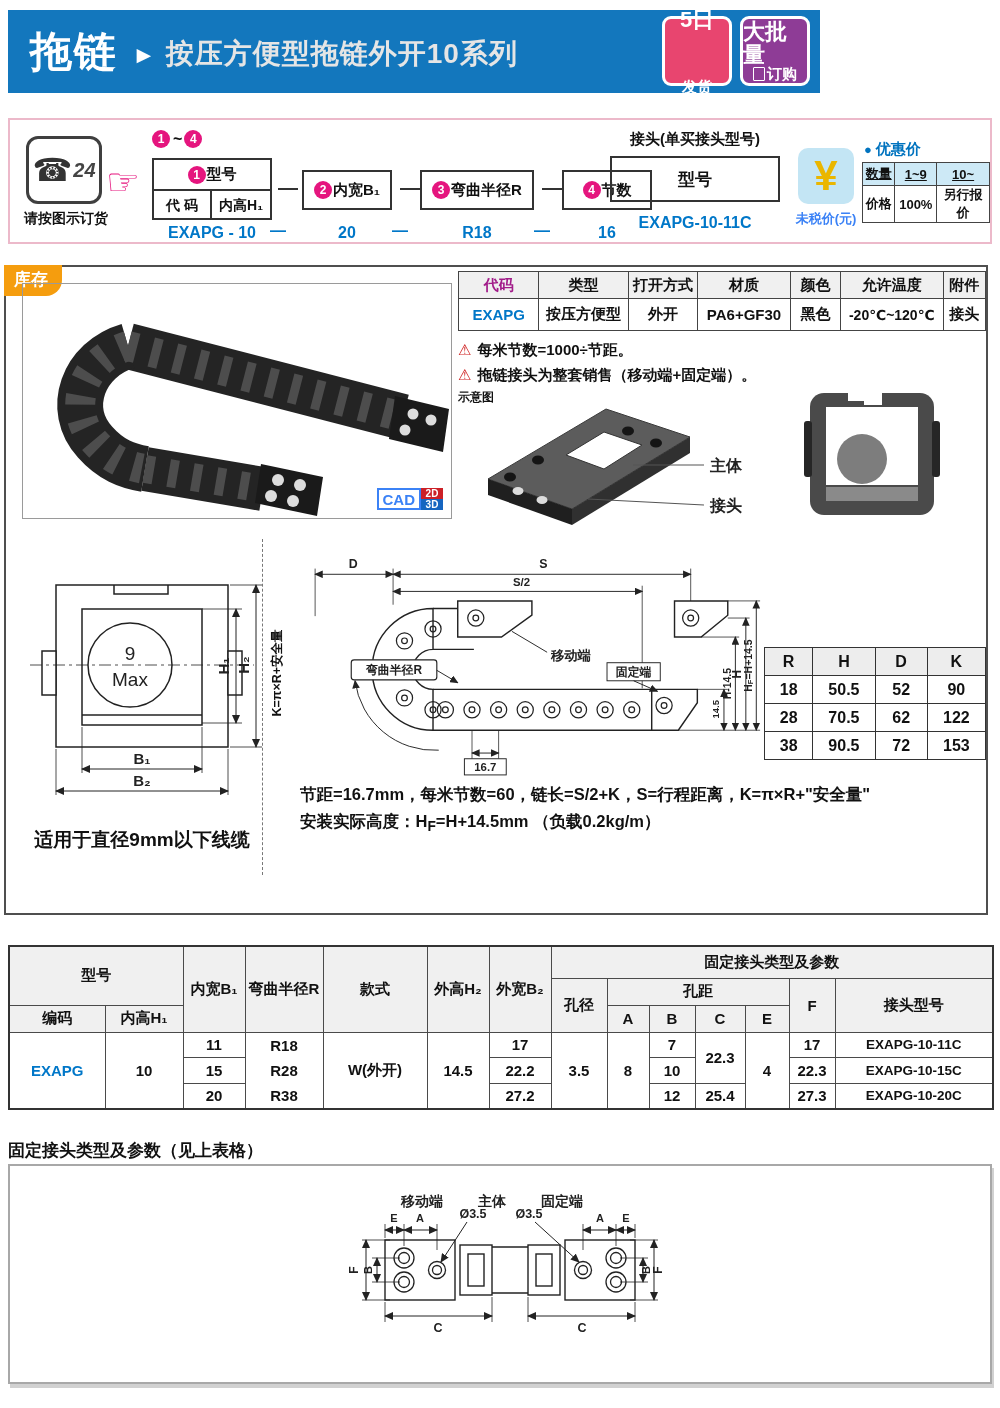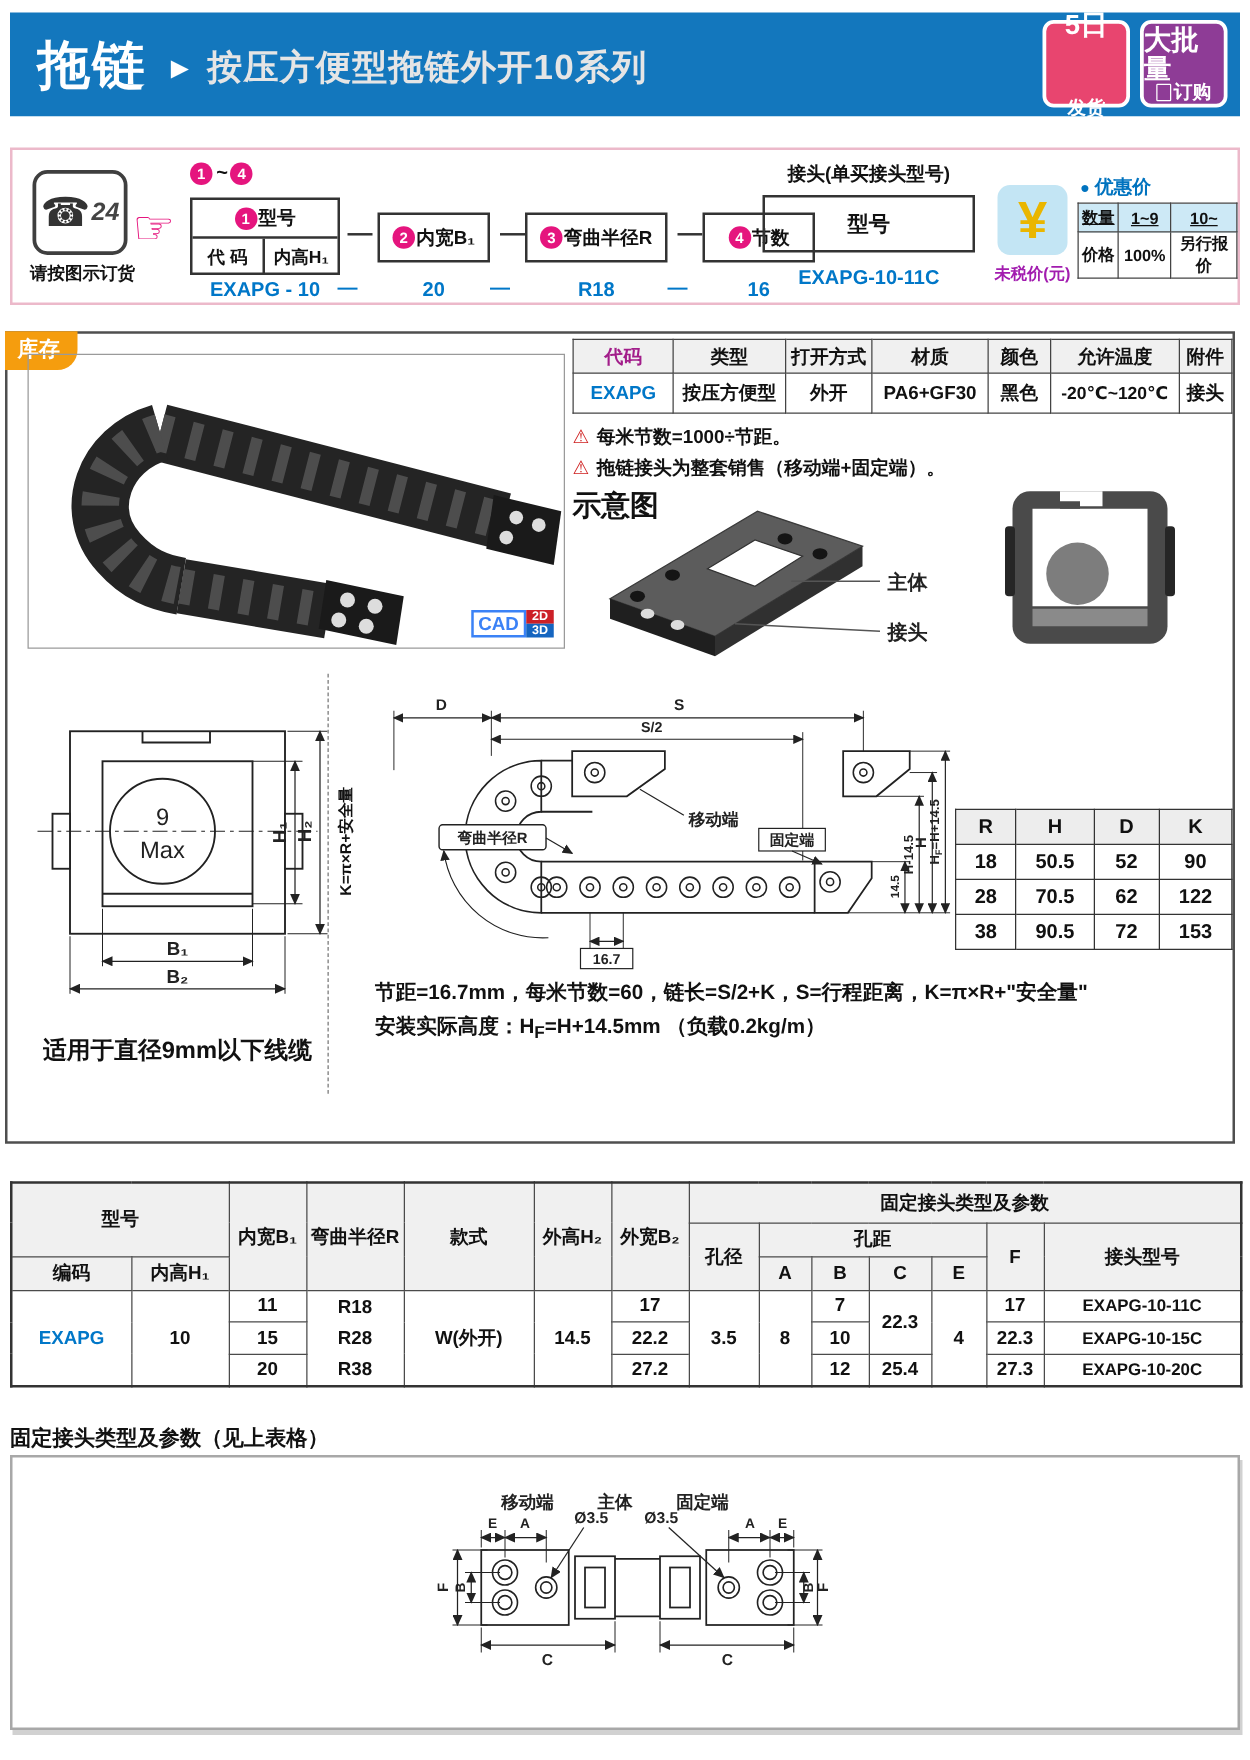--- a/index.html
+++ b/index.html
@@ -1,21 +1,21 @@
 <!DOCTYPE html>
 <html><head>
 <meta charset="utf-8">
 <style>
   html,body{margin:0;padding:0;}
   body{width:1000px;height:1408px;position:relative;background:#fff;
        font-family:"Liberation Sans","DejaVu Sans",sans-serif;color:#111;}
   .abs{position:absolute;}
 
   
-  .hbar{left:8px;top:10px;width:984px;height:83px;background:#1377bd;display:flex;align-items:center;}
+  .hbar{left:8px;top:10px;width:812px;height:83px;background:#1377bd;display:flex;align-items:center;}
   .hcat{font-size:42px;font-weight:bold;color:#fff;margin-left:22px;letter-spacing:2px;}
   .harrow{font-size:24px;color:#fff;margin:6px 10px 0 14px;}
   .htitle{font-size:28px;font-weight:bold;color:#e5e5e5;margin-top:4px;letter-spacing:1px;}
   .hbadges{position:absolute;right:10px;top:6px;display:flex;gap:8px;}
   .hbadge{width:64px;height:64px;border:3px solid #fff;border-radius:9px;display:flex;flex-direction:column;
           align-items:center;justify-content:center;color:#fff;font-weight:bold;line-height:1.05;}
   .bship{background:#e8456f;gap:48px;}
   .bbulk{background:#8e3c96;}
   .hbadge .l1{font-size:22px;}
   .hbadge .l2{font-size:15px;display:flex;align-items:center;gap:2px;}
@@ -41,21 +41,21 @@
   .bx1 .c1{width:56px;border-right:2px solid #333;display:flex;align-items:center;justify-content:center;}
   .bx1 .c2{flex:1;display:flex;align-items:center;justify-content:center;}
   .odash{font-size:20px;font-weight:bold;color:#333;}
   .oval{color:#0077c8;font-weight:bold;font-size:16px;text-align:center;}
   .jtitle{left:585px;top:10px;width:200px;text-align:center;font-size:15px;font-weight:bold;}
   .jbox{left:600px;top:36px;width:170px;height:46px;border:2px solid #333;box-sizing:border-box;
         display:flex;align-items:center;justify-content:center;font-size:17px;font-weight:bold;}
   .jval{left:585px;top:94px;width:200px;text-align:center;color:#0077c8;font-weight:bold;font-size:16px;}
   .yen{left:788px;top:28px;width:56px;height:56px;background:#c3e5f4;border-radius:10px;
        display:flex;align-items:center;justify-content:center;font-size:42px;font-weight:bold;color:#eab600;}
-  .untaxed{left:772px;top:90px;width:88px;text-align:center;font-size:13px;font-weight:bold;color:#a21caf;}
+  .untaxed{left:772px;top:90px;width:88px;text-align:center;font-size:13px;font-weight:bold;color:#3b82f6;}
   .dischead{left:854px;top:20px;font-size:15px;font-weight:bold;color:#0073bf;display:flex;align-items:center;gap:4px;}
   .dischead .dot{font-size:13px;}
   .ptable{left:852px;top:42px;border-collapse:collapse;}
   .ptable td{border:1px solid #444;font-size:13px;font-weight:bold;text-align:center;height:22px;padding:0 2px;}
   .ptable .r1 td{background:#cde9f6;text-decoration:underline;}
   .pc1{width:32px;} .pc2{width:38px;} .pc3{width:56px;}
 
   
   .mbox{left:4px;top:265px;width:984px;height:650px;border:2px solid #4f4f4f;box-sizing:border-box;}
   .stock{left:-2px;top:-2px;background:#f59d0e;color:#fff;font-weight:bold;font-size:17px;
@@ -71,21 +71,21 @@
         display:flex;align-items:center;justify-content:center;}
   .spect{left:452px;top:4px;border-collapse:collapse;table-layout:fixed;}
   .spect th,.spect td{border:1.5px solid #444;text-align:center;padding:0;}
   .spect th{background:#f0f0f0;font-size:15px;height:26px;}
   .spect td{font-size:15px;font-weight:bold;height:31px;background:#fff;}
   .magenta{color:#a21d8a;}
   .blue{color:#0077c8;}
   .warn{left:452px;top:70px;font-size:15px;font-weight:bold;line-height:25px;}
   .warn .wi{color:#cf2121;margin-right:6px;font-size:15px;}
   .schem{left:452px;top:120px;width:528px;height:150px;}
-  .schemlab{position:absolute;left:0;top:2px;font-size:23px;font-weight:bold;}
+  .schemlab{position:absolute;left:0;top:2px;font-size:12px;font-weight:bold;}
   .caption{left:8px;top:560px;width:256px;text-align:center;font-size:19px;font-weight:bold;}
   .divider{left:256px;top:272px;height:336px;border-left:1.5px dashed #777;width:0;}
   .klabel{left:196px;top:398px;width:150px;height:16px;transform:rotate(-90deg);
           font-size:12.5px;font-weight:bold;text-align:center;}
   .rhdk{left:758px;top:380px;border-collapse:collapse;table-layout:fixed;}
   .rhdk th,.rhdk td{border:1.5px solid #333;text-align:center;font-size:16px;height:27px;padding:0;}
   .rhdk th{background:#ededed;font-weight:bold;}
   .rhdk td{font-weight:bold;}
   .notes{left:294px;top:514px;font-size:16.5px;font-weight:600;line-height:27px;}
 

